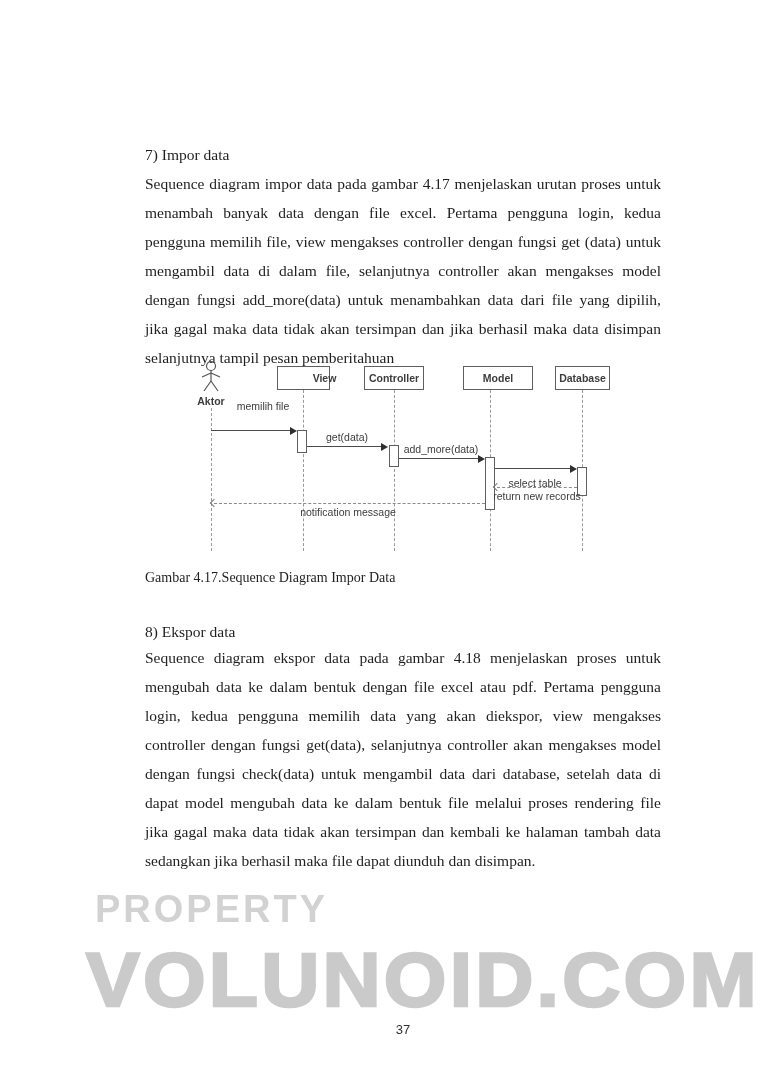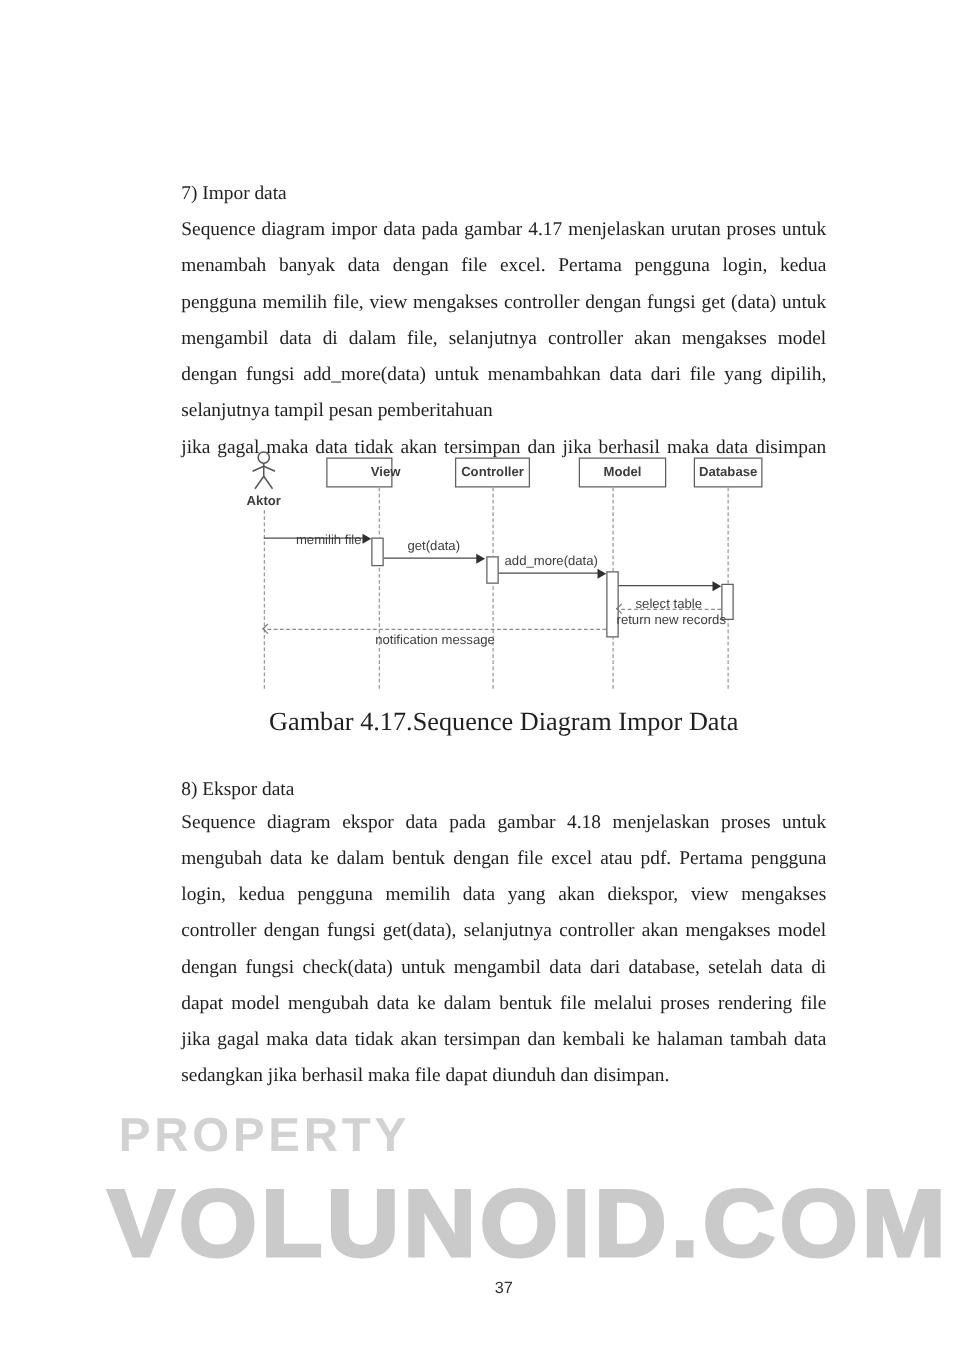--- a/index.html
+++ b/index.html
@@ -18,33 +18,33 @@
   .para { position:absolute; left:145px; width:516px; }
   #para1 { top:169px; }
   #para2 { top:643px; }
   .pline {
     font-size:15.5px; line-height:29px; height:29px; width:516px;
     text-align:justify; text-align-last:justify; white-space:normal;
   }
   .pline.last { text-align-last:left; }
   .caption {
     position:absolute; top:563px; left:145px; width:516px;
-    font-size:21px; line-height:29px; text-align:center;
+    font-size:14px; line-height:29px; 
   }
   
   .diagram {
     position:absolute; left:185px; top:360px; width:440px; height:196px;
     font-family:"Liberation Sans", sans-serif;
   }
   .llbox {
     position:absolute; top:6px; height:24px; background:#fff;
     border:1px solid #5f5f5f; display:flex; align-items:center; justify-content:center;
     font-size:10.5px; font-weight:bold; color:#3c3c3c;
   }
-  #box-view       { left:76px;  width:53px;padding-left:42px; }
+  #box-view       { left:92px;  width:53px;padding-left:42px; }
   #box-controller { left:179px; width:60px; }
   #box-model      { left:278px; width:70px; }
   #box-database   { left:370px; width:55px; }
   .lifeline { position:absolute; width:0; border-left:1px dashed #9a9a9a; }
   #ll-actor      { left:26px;  top:48px; height:143px; }
   #ll-view       { left:118px; top:30px; height:161px; }
   #ll-controller { left:209px; top:30px; height:161px; }
   #ll-model      { left:305px; top:30px; height:161px; }
   #ll-database   { left:397px; top:30px; height:161px; }
   .activation {
@@ -65,21 +65,21 @@
     position:absolute; width:6px; height:6px;
     border-left:1px solid #7a7a7a; border-bottom:1px solid #7a7a7a;
     transform:rotate(45deg);
   }
   .msg-label {
     position:absolute; transform:translateX(-50%);
     font-size:10.5px; color:#3c3c3c; white-space:nowrap;
   }
   #m1-line { left:26px;  top:70px;  width:80px; }
   #m1-head { left:105px; top:66.5px; }
-  #m1-label{ left:69px;  top:66px;padding-left:18px; }
+  #m1-label{ left:69px;  top:40px;padding-left:18px; }
   #m2-line { left:122px; top:86px;  width:75px; }
   #m2-head { left:196px; top:82.5px; }
   #m2-label{ left:162px; top:71px; }
   #m3-line { left:214px; top:98px;  width:80px; }
   #m3-head { left:293px; top:94.5px; }
   #m3-label{ left:256px; top:83px; }
   #m4-line { left:310px; top:108px; width:76px; }
   #m4-head { left:385px; top:104.5px; }
   #m4-label{ left:350px; top:93px;margin-top:24px; }
   #m5-line { left:312px; top:127px; width:80px; }
@@ -117,22 +117,22 @@
 <div class="page">
 
   <div class="heading" id="heading1">7) Impor data</div>
 
   <div class="para" id="para1">
     <div class="pline">Sequence diagram impor data pada gambar 4.17 menjelaskan urutan proses untuk</div>
     <div class="pline">menambah banyak data dengan file excel. Pertama pengguna login, kedua</div>
     <div class="pline">pengguna memilih file, view mengakses controller dengan fungsi get (data) untuk</div>
     <div class="pline">mengambil data di dalam file, selanjutnya controller akan mengakses model</div>
     <div class="pline">dengan fungsi add_more(data) untuk menambahkan data dari file yang dipilih,</div>
+    <div class="pline">jika gagal maka data tidak akan tersimpan dan jika berhasil maka data disimpan</div>
     <div class="pline last">selanjutnya tampil pesan pemberitahuan</div>
-    <div class="pline">jika gagal maka data tidak akan tersimpan dan jika berhasil maka data disimpan</div>
   </div>
 
   <div class="diagram">
 
     <svg class="actor-figure" width="24" height="34" viewBox="0 0 24 34">
       <circle cx="12" cy="6" r="4.5" fill="none" stroke="#555" stroke-width="1.2"></circle>
       <line x1="12" y1="10.5" x2="12" y2="21" stroke="#555" stroke-width="1.2"></line>
       <line x1="12" y1="13" x2="3" y2="17" stroke="#555" stroke-width="1.2"></line>
       <line x1="12" y1="13" x2="21" y2="17" stroke="#555" stroke-width="1.2"></line>
       <line x1="12" y1="21" x2="5" y2="31" stroke="#555" stroke-width="1.2"></line>

